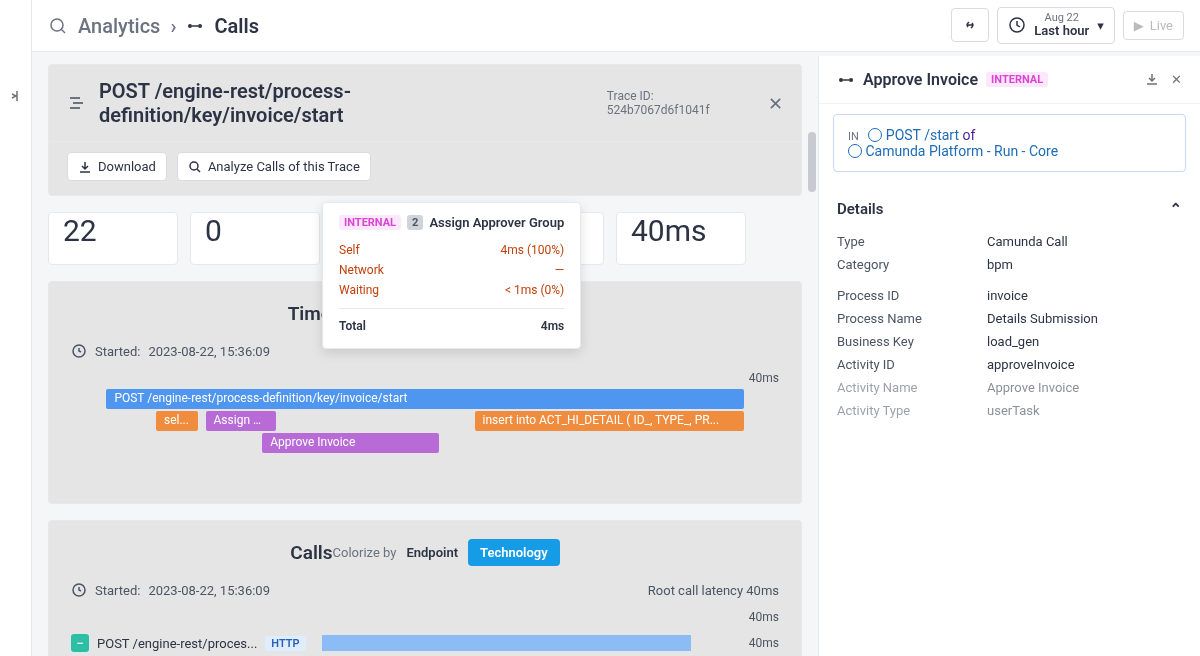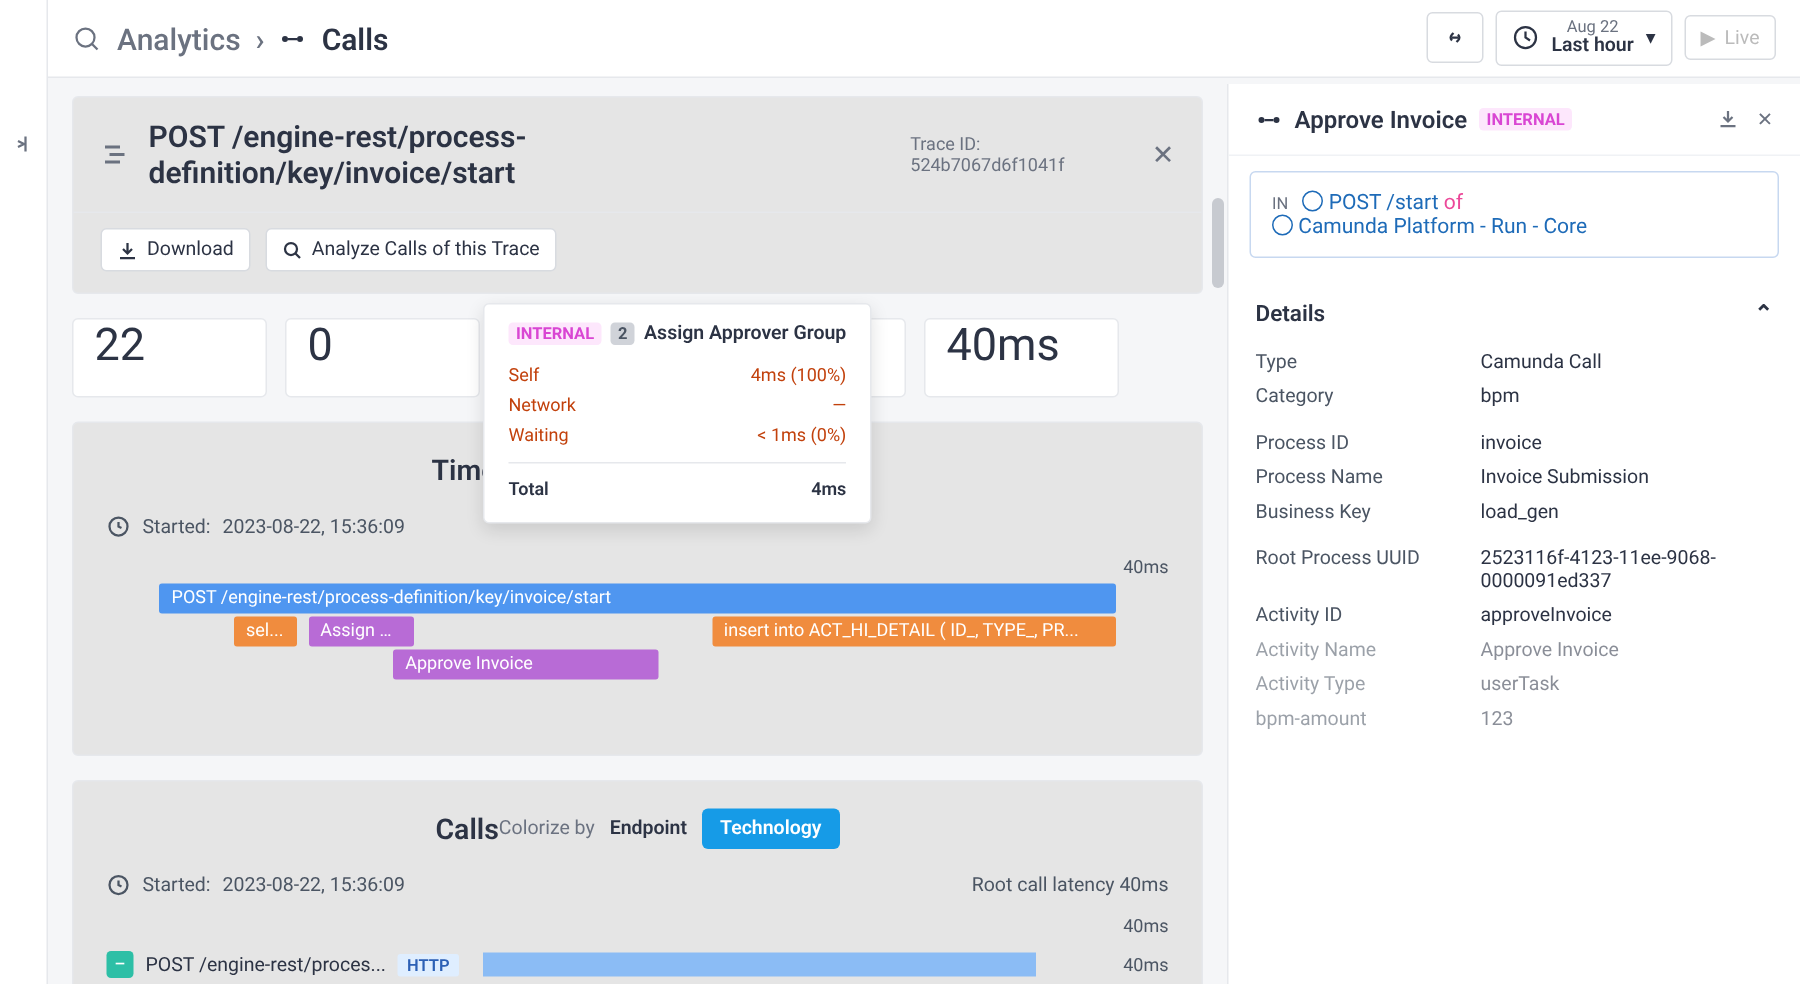--- a/index.html
+++ b/index.html
@@ -61,21 +61,21 @@
 .call-bar { flex: 1; height: 16px; background: linear-gradient(90deg, #8bbcf5 92%, transparent 92%); margin: 0 8px; position: relative; }
 .call-time { font-size: 12px; color: #4b5563; min-width: 40px; text-align: right; }
 .rightpanel { width: 382px; background: #fff; border-left: 1px solid #e6e8ec; display: flex; flex-direction: column; overflow: hidden; margin-top:4px; }
 .rp-head { padding: 14px 18px; display: flex; align-items: center; gap: 8px; border-bottom: 1px solid #f0f2f5; }
 .rp-title { font-size: 16px; font-weight: 600; }
 .rp-icons { margin-left: auto; display: flex; gap: 12px; color: #6b7280; }
 .rp-icons span { cursor: pointer; }
 .in-box { margin: 10px 14px; border: 1px solid #c7d8f0; border-radius: 4px; padding: 12px 14px; font-size: 14px; }
 .in-box .in-lbl { font-size: 11px; color: #6b7280; margin-right: 6px; }
 .in-box .link { color: #1e6bb8; cursor: pointer; }
-.in-box .of { color: #ec4899; }
+.in-box .of { color: #4c1d95; }
 .details-sec { padding: 10px 18px; overflow-y: auto; flex: 1; }
 .details-head { display: flex; align-items: center; justify-content: space-between; font-weight: 600; font-size: 15px; padding: 8px 0 12px; cursor: pointer; }
 .kv { display: flex; padding: 4px 0; font-size: 13px; }
 .kv .k { width: 150px; color: #4b5563; }
 .kv .v { flex: 1; color: #2c3344; word-break: break-word; }
 .scroll-handle { position: absolute; right: 2px; width: 8px; height: 60px; background: #c7cad0; border-radius: 4px; }
 .inline-icon { display: inline-block; width: 14px; height: 14px; border: 1.5px solid currentColor; border-radius: 50%; position: relative; vertical-align: -2px; }
 svg { display: block; }
 </style>
 </head>
@@ -328,44 +328,36 @@
               <div class="kv">
                 <div class="k">Category</div>
                 <div class="v">bpm</div>
               </div>
               <div class="kv" style="margin-top: 8px;">
                 <div class="k">Process ID</div>
                 <div class="v">invoice</div>
               </div>
               <div class="kv">
                 <div class="k">Process Name</div>
-                <div class="v">Invoice Submission</div>
+                <div class="v">Details Submission</div>
               </div>
               <div class="kv">
                 <div class="k">Business Key</div>
                 <div class="v">load_gen</div>
-              </div>
-              <div class="kv" style="margin-top: 8px;">
-                <div class="k">Root Process UUID</div>
-                <div class="v">2523116f-4123-11ee-9068-0000091ed337</div>
               </div>
               <div class="kv">
                 <div class="k">Activity ID</div>
                 <div class="v">approveInvoice</div>
               </div>
               <div class="kv" style="opacity: 0.55;">
                 <div class="k">Activity Name</div>
                 <div class="v">Approve Invoice</div>
               </div>
               <div class="kv" style="opacity: 0.55;">
                 <div class="k">Activity Type</div>
                 <div class="v">userTask</div>
-              </div>
-              <div class="kv" style="opacity: 0.55;">
-                <div class="k">bpm-amount</div>
-                <div class="v">123</div>
               </div>
             </div>
         </div>
       </div>
     </div>
   </div>
 </div>
 
 </body></html>

